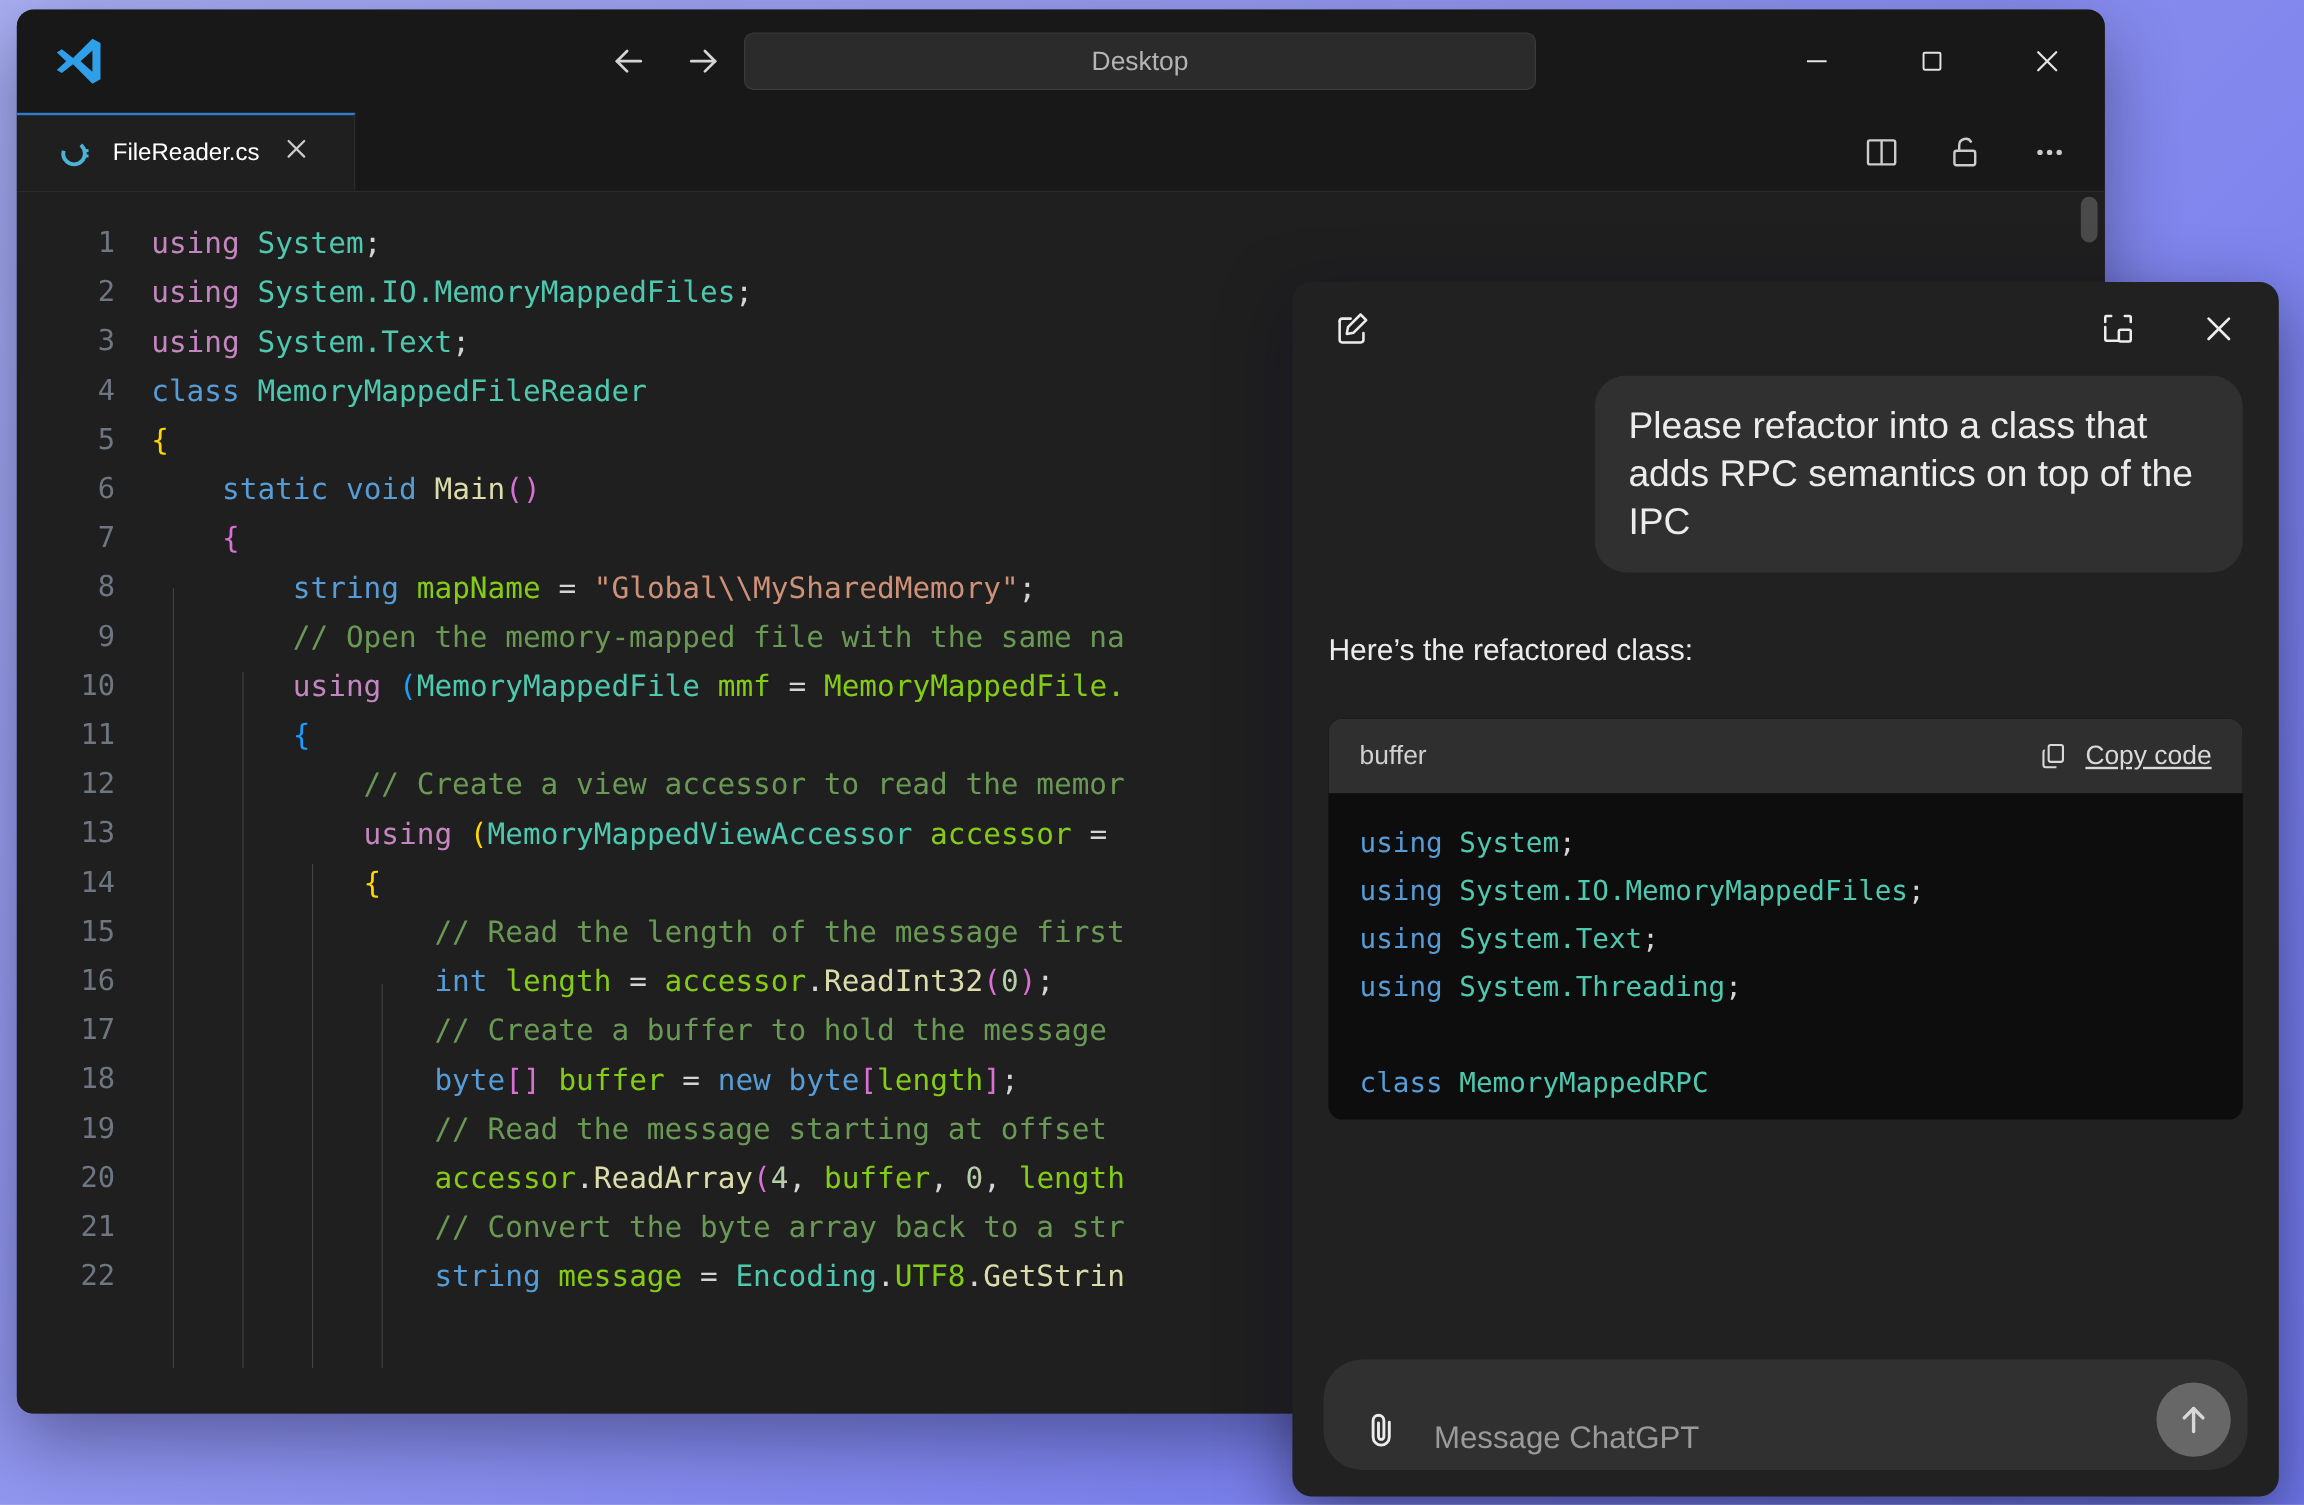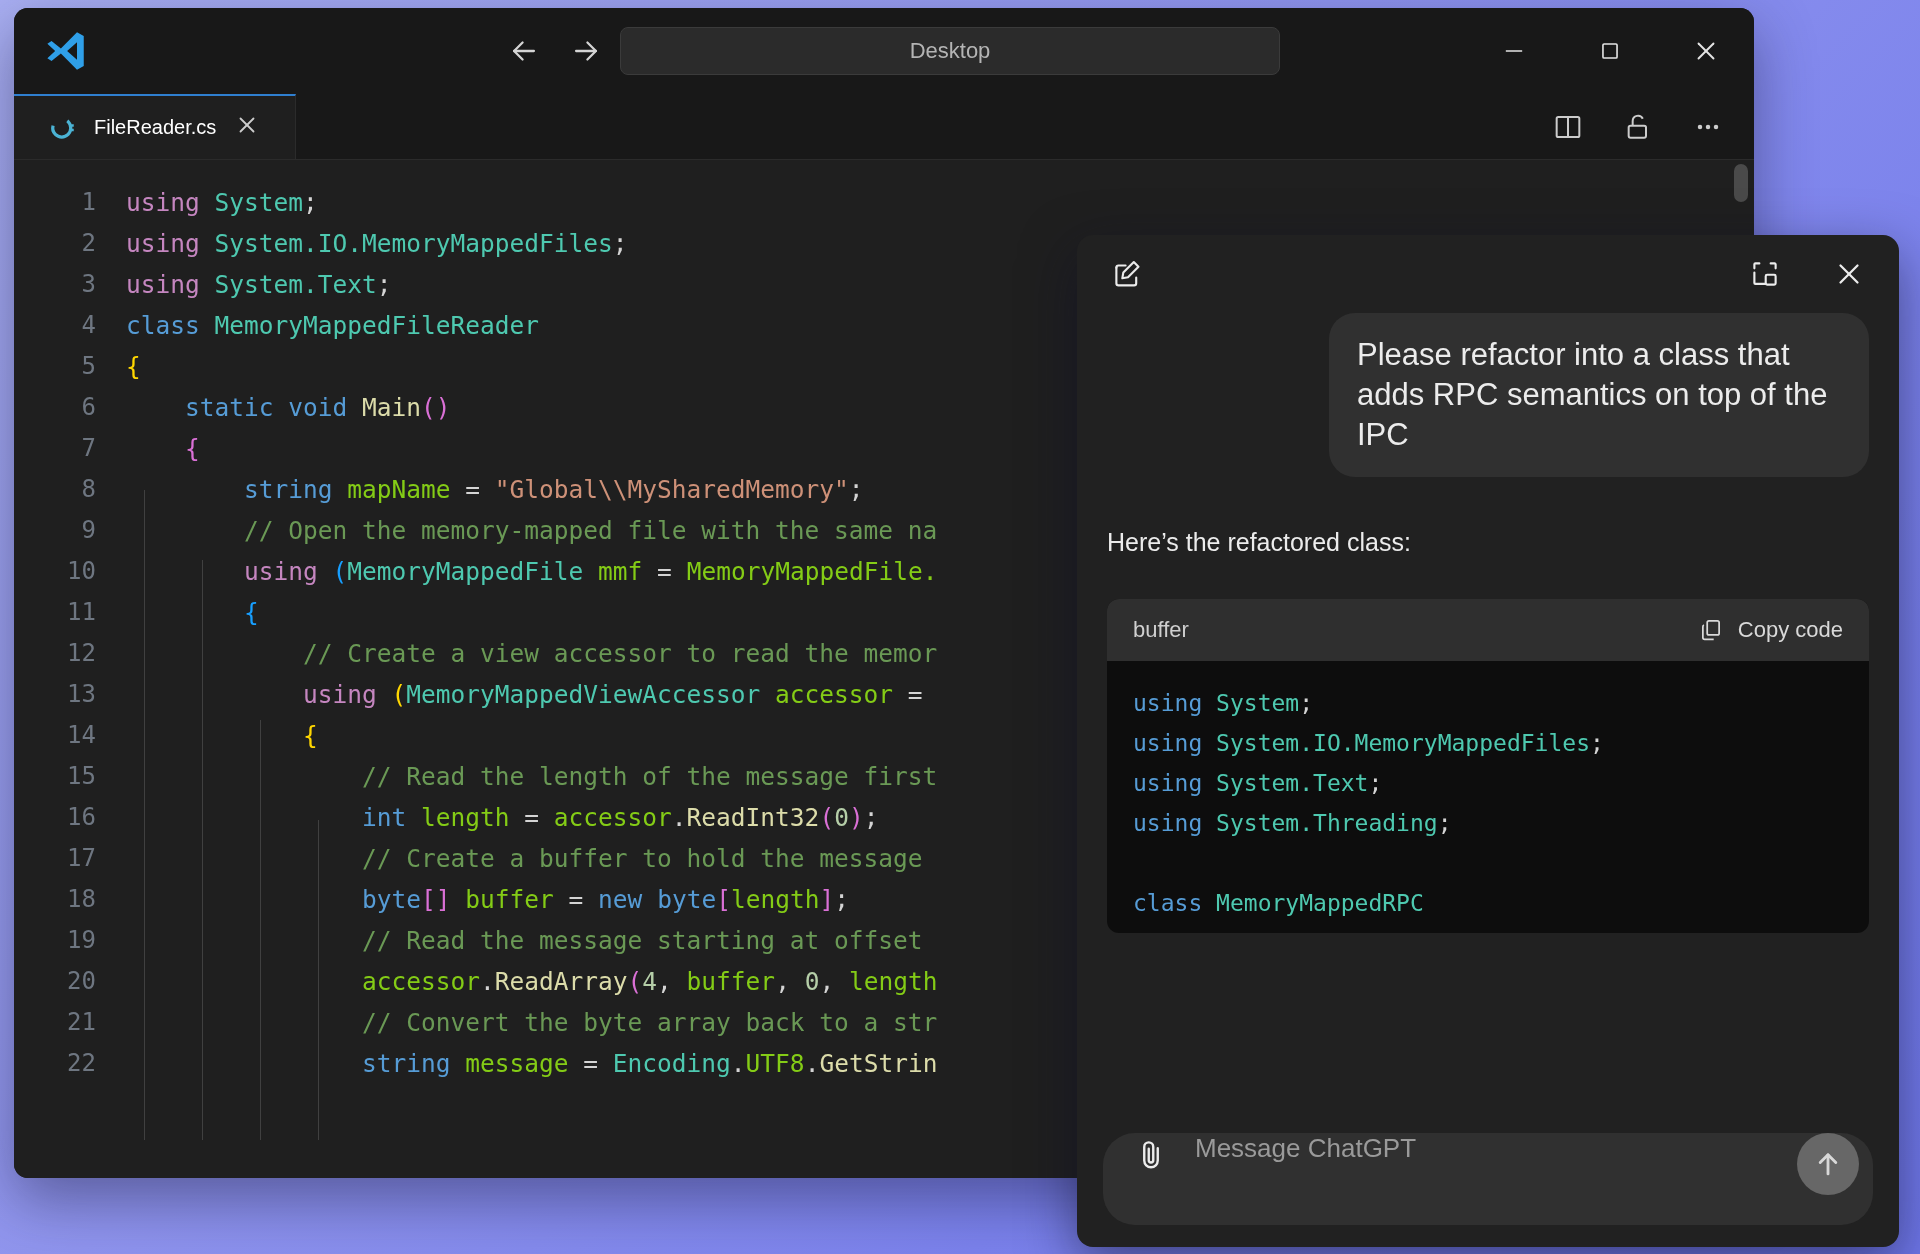--- a/index.html
+++ b/index.html
@@ -271,20 +271,21 @@
     font-size: 22px;
   }
   #copy-code-btn {
     margin-left: auto;
     display: flex;
     align-items: center;
     gap: 14px;
     color: #d9d9d9;
     font-size: 22px;
     cursor: pointer;
+    text-decoration: underline;
   }
   #code-block-body {
     padding: 22px 26px 10px 26px;
     font-family: "DejaVu Sans Mono", monospace;
     font-size: 23px;
     line-height: 40px;
     white-space: pre;
   }
   .cb-line { height: 40px; }
 
@@ -292,21 +293,21 @@
     position: absolute;
     left: 26px; right: 26px;
     bottom: 22px;
     height: 92px;
   }
   #composer {
     height: 92px;
     background: #303030;
     border-radius: 32px;
     display: flex;
-    align-items: flex-start;
+    align-items: flex-end;
     padding: 0 14px 11px 26px;
     gap: 22px;
   }
   #attach-btn {
     width: 44px; height: 44px;
     display: flex; align-items: center; justify-content: center;
     color: #ececec;
     flex: none;
     cursor: pointer;
   }

